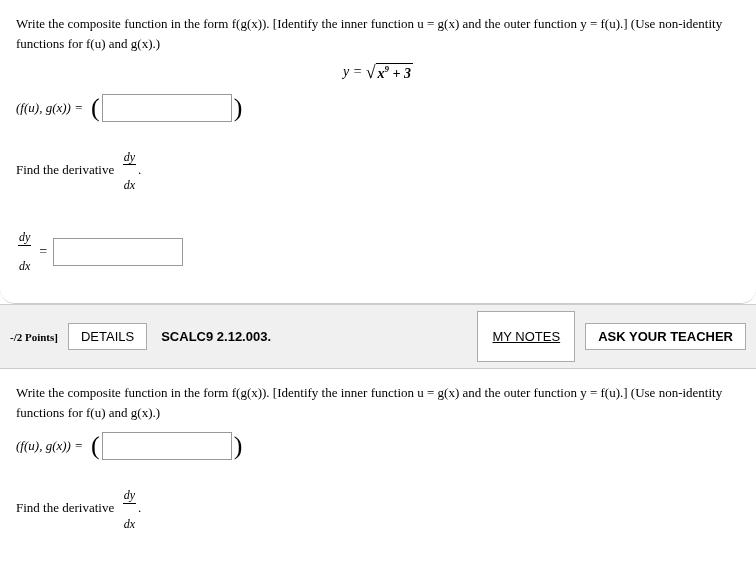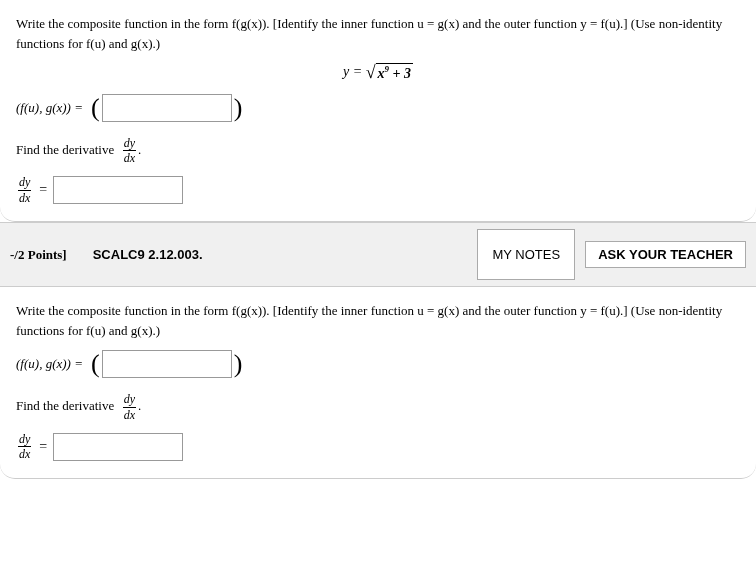--- a/index.html
+++ b/index.html
@@ -60,22 +60,23 @@
     }
     .derivative-label {
       font-size: 13px;
       margin-bottom: 10px;
     }
     .fraction {
       display: inline-flex;
       flex-direction: column;
       align-items: center;
       vertical-align: middle;
-      margin: 0 2px;
+      margin: 14px 2px;
       font-style: italic;
+      gap: 13px;
     }
     .frac-num {
       font-size: 12px;
       border-bottom: 1px solid #000;
       padding: 0 1px;
       line-height: 1.2;
     }
     .frac-den {
       font-size: 12px;
       padding: 0 1px;
@@ -89,23 +90,23 @@
     .toolbar-bar {
       background: #f0f0f0;
       border-top: 1px solid #ccc;
       border-bottom: 1px solid #ccc;
       display: flex;
       align-items: center;
       padding: 6px 10px;
       gap: 10px;
     }
     .points-label {
-      font-size: 13px;
-      font-weight: bold;
-      margin-right: 12px;
+      font-size: 11px;
+      font-weight: bold;
+      margin-right: 0;
     }
     .btn-details {
       padding: 5px 12px;
       font-size: 13px;
       border: 1px solid #aaa;
       background: #fff;
       cursor: pointer;
       font-family: Arial, sans-serif;
     }
     .scalc-label {
@@ -115,20 +116,21 @@
       font-family: Arial, sans-serif;
     }
     .spacer { flex: 1; }
     .btn-notes {
       padding: 17px 14px;
       font-size: 13px;
       border: 1px solid #aaa;
       background: #fff;
       cursor: pointer;
       font-family: Arial, sans-serif;
+      text-decoration: underline;
     }
     .btn-ask {
       padding: 5px 12px;
       font-size: 13px;
       border: 1px solid #aaa;
       background: #fff;
       cursor: pointer;
       font-family: Arial, sans-serif;
       font-weight: bold;
     }
@@ -188,20 +190,21 @@
       <span class="frac-num">dy</span>
       <span class="frac-den">dx</span>
     </span>
     <span>=</span>
     <input type="text" class="answer-input" style="">
   </div>
 </div>
 
 <div class="toolbar-bar">
   <span class="points-label">-/2 Points]</span>
+  <button class="btn-details">DETAILS</button>
   <span class="scalc-label">SCALC9 2.12.003.</span>
   <div class="spacer"></div>
   <button class="btn-notes">MY NOTES</button>
   <button class="btn-ask">ASK YOUR TEACHER</button>
 </div>
 
 <div class="problem-section">
   <p class="problem-text">Write the composite function in the form f(g(x)). [Identify the inner function u = g(x) and the outer function y = f(u).] (Use non-identity functions for f(u) and g(x).)</p>
 
 

